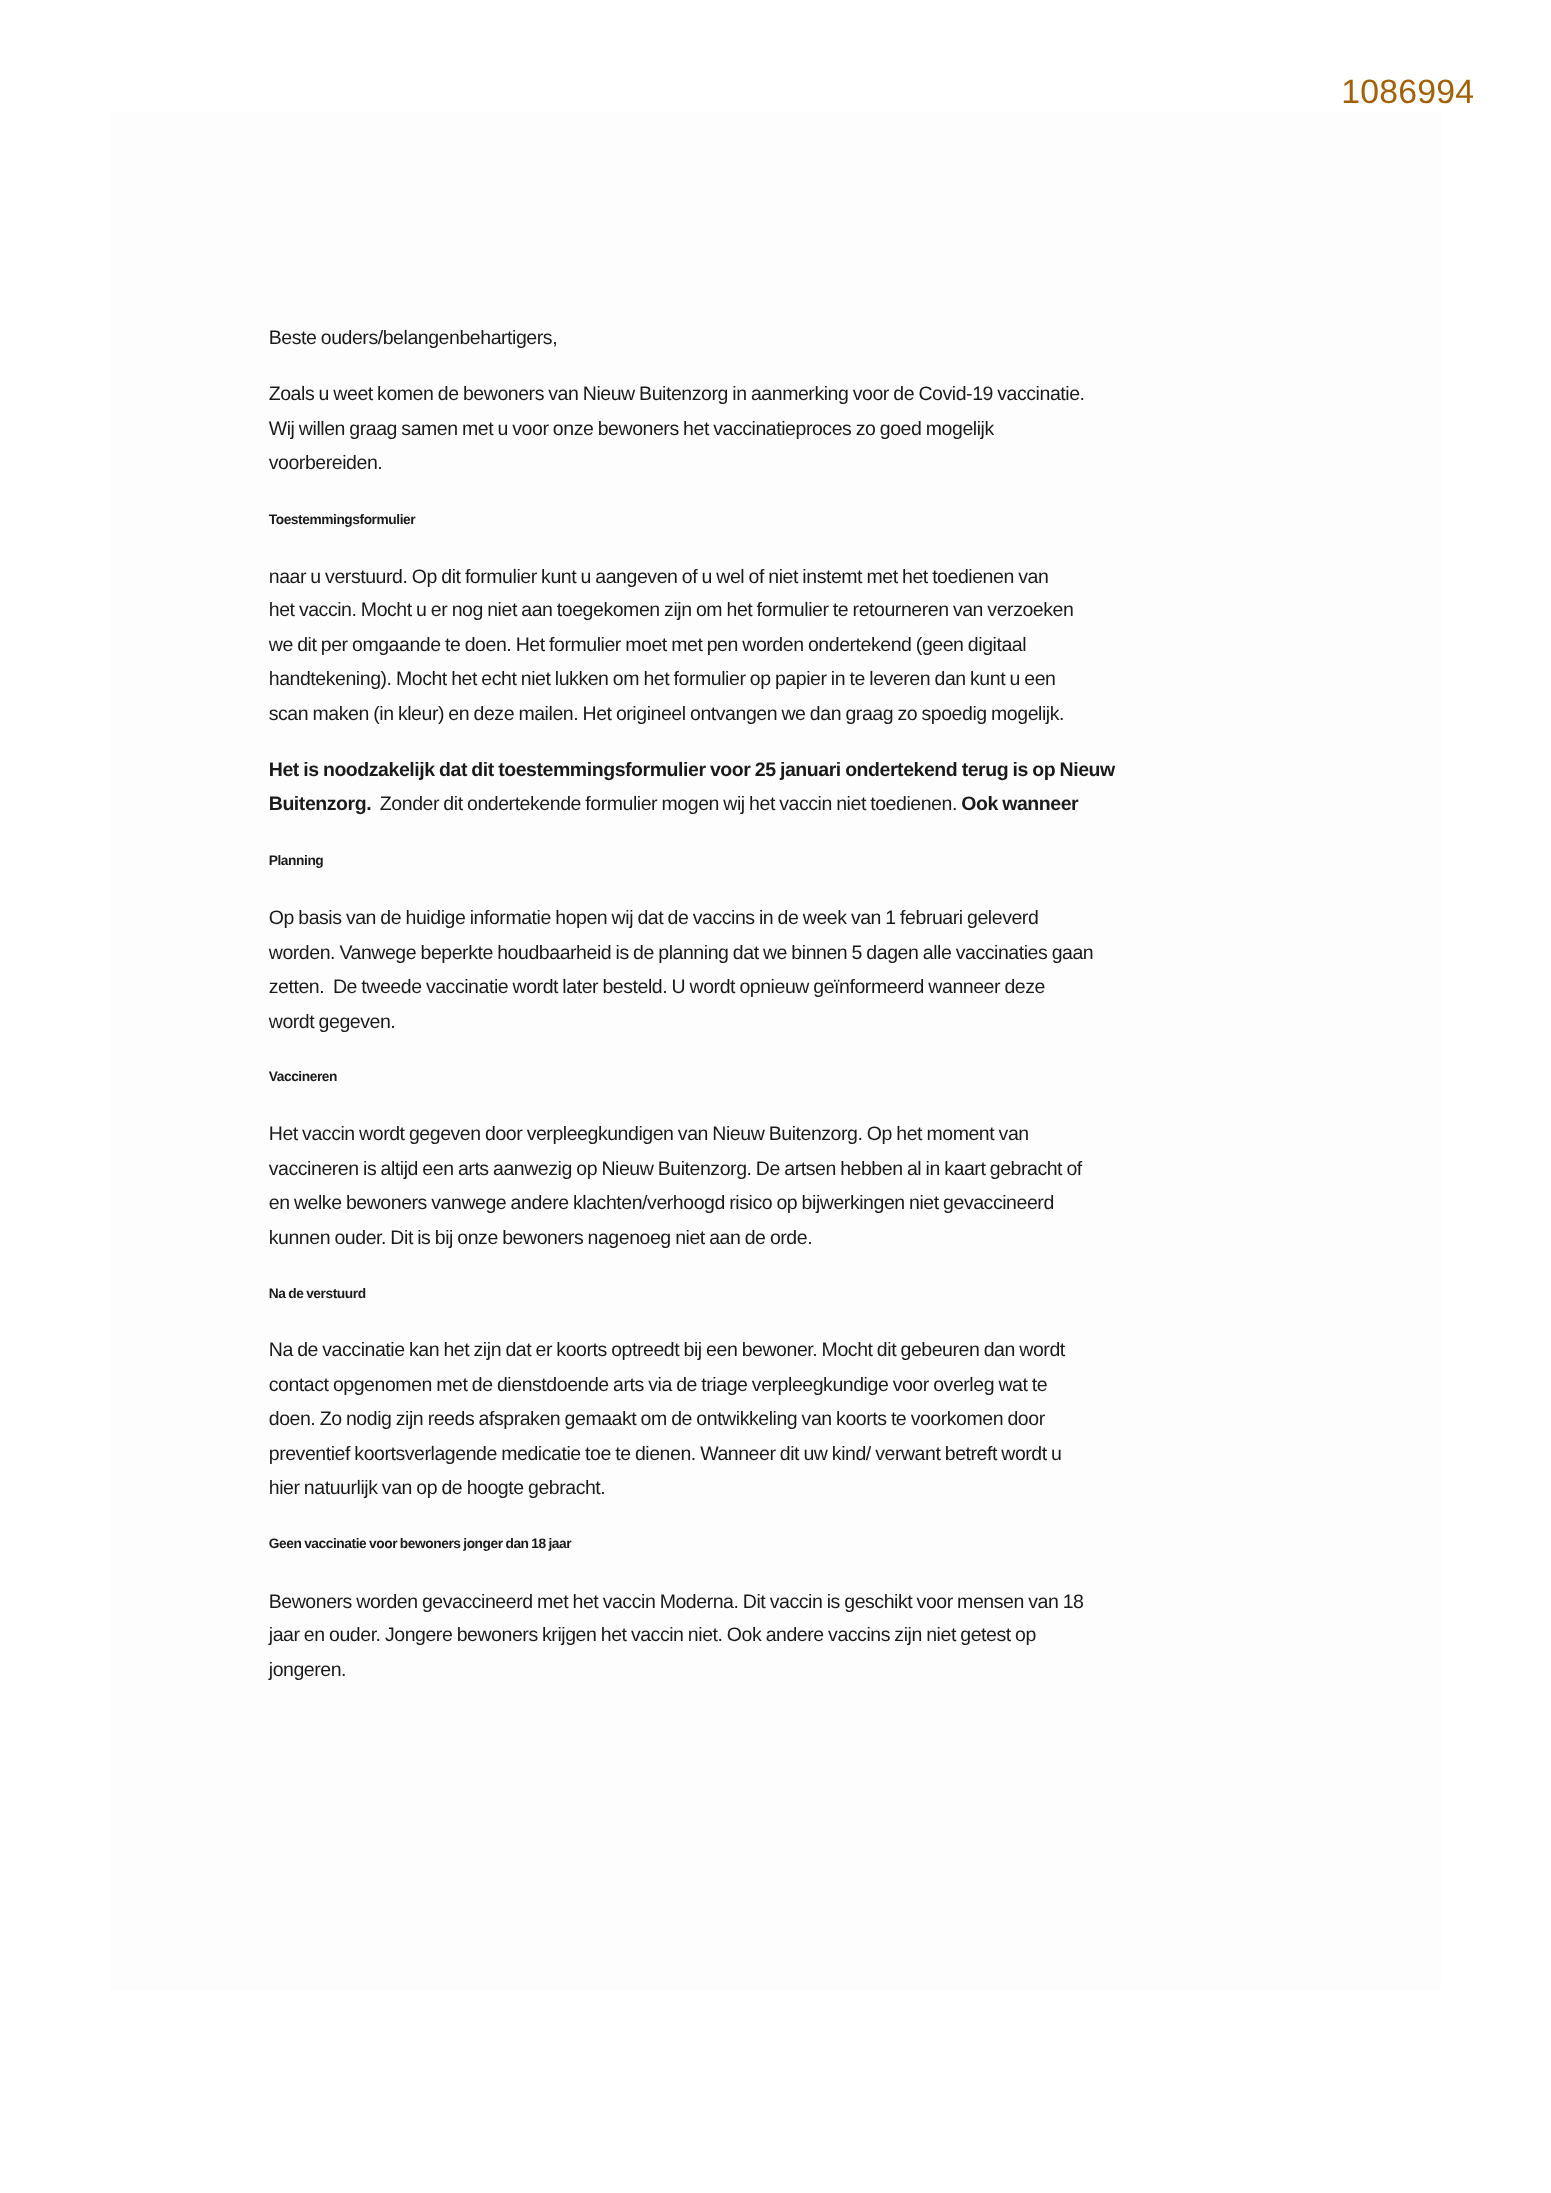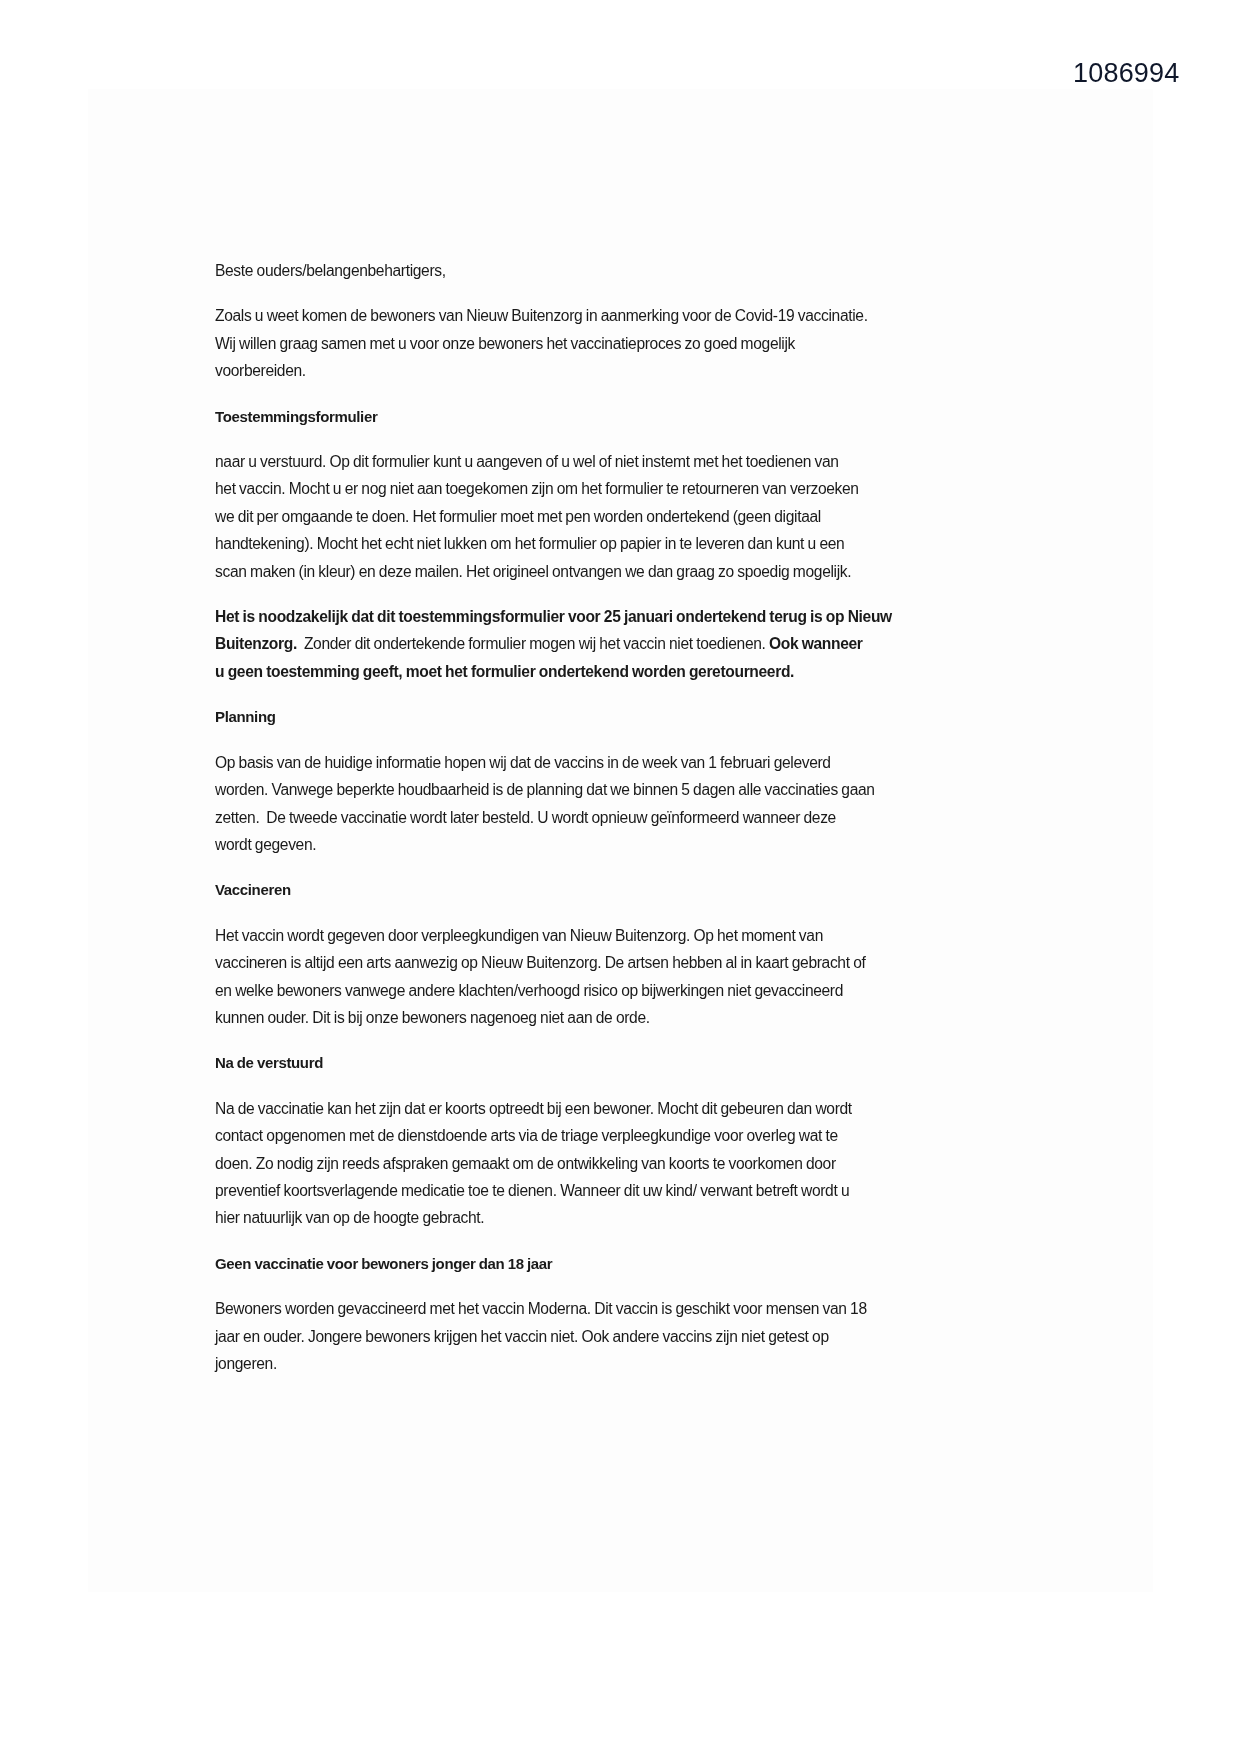--- a/index.html
+++ b/index.html
@@ -14,21 +14,21 @@
     overflow: hidden;
     font-family: "Liberation Sans", sans-serif;
     color: #1a1a1a;
   }
   .doc-id {
     position: absolute;
     top: 58px;
     left: 1073px;
     font-family: "Liberation Sans", sans-serif;
     font-size: 27px;
-    color: #0f172a;
+    color: #a16207;
     letter-spacing: 0.2px;
   }
   .page-scan {
     position: absolute;
     left: 88px;
     top: 89px;
     width: 1065px;
     height: 1503px;
     background: #fdfdfd;
   }
@@ -39,21 +39,21 @@
     width: 815px;
     font-size: 15.6px;
     line-height: 27.4px;
     letter-spacing: -0.35px;
     word-spacing: -0.5px;
   }
   .content p {
     margin: 0 0 18px 0;
   }
   .content h2 {
-    font-size: 15px;
+    font-size: 11px;
     font-weight: bold;
     margin: 0 0 18px 0;
     line-height: 27.4px;
   }
   .bi {
     font-weight: bold;
   }
   .line {
     display: block;
     white-space: nowrap;
@@ -82,21 +82,20 @@
   <p>
     <span class="line">naar u verstuurd. Op dit formulier kunt u aangeven of u wel of niet instemt met het toedienen van</span>
     <span class="line">het vaccin. Mocht u er nog niet aan toegekomen zijn om het formulier te retourneren van verzoeken</span>
     <span class="line">we dit per omgaande te doen. Het formulier moet met pen worden ondertekend (geen digitaal</span>
     <span class="line">handtekening). Mocht het echt niet lukken om het formulier op papier in te leveren dan kunt u een</span>
     <span class="line">scan maken (in kleur) en deze mailen. Het origineel ontvangen we dan graag zo spoedig mogelijk.</span>
   </p>
   <p>
     <span class="line bi">Het is noodzakelijk dat dit toestemmingsformulier voor 25 januari ondertekend terug is op Nieuw</span>
     <span class="line"><span class="bi">Buitenzorg.</span><span style="white-space:pre">  Zonder dit ondertekende formulier mogen wij het vaccin niet toedienen. </span><span class="bi">Ook wanneer</span></span>
-    <span class="line bi">u geen toestemming geeft, moet het formulier ondertekend worden geretourneerd.</span>
   </p>
 
   <h2>Planning</h2>
   <p>
     <span class="line">Op basis van de huidige informatie hopen wij dat de vaccins in de week van 1 februari geleverd</span>
     <span class="line">worden. Vanwege beperkte houdbaarheid is de planning dat we binnen 5 dagen alle vaccinaties gaan</span>
     <span class="line" style="white-space:pre">zetten.  De tweede vaccinatie wordt later besteld. U wordt opnieuw geïnformeerd wanneer deze</span>
     <span class="line">wordt gegeven.</span>
   </p>
 

